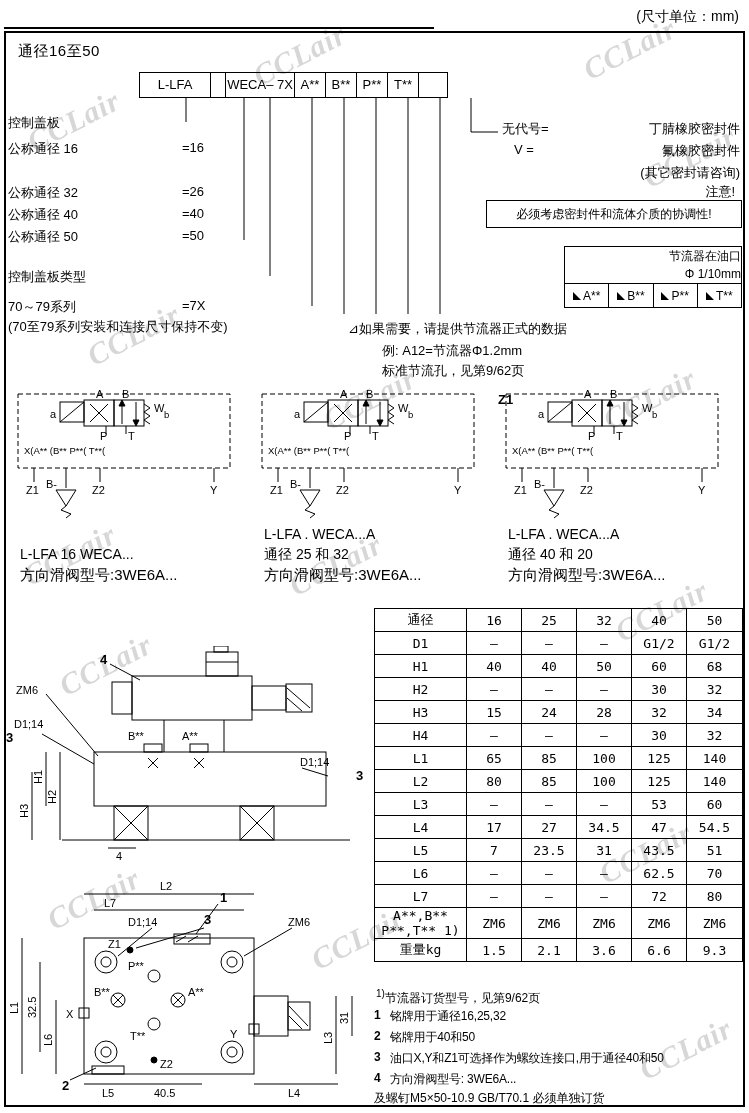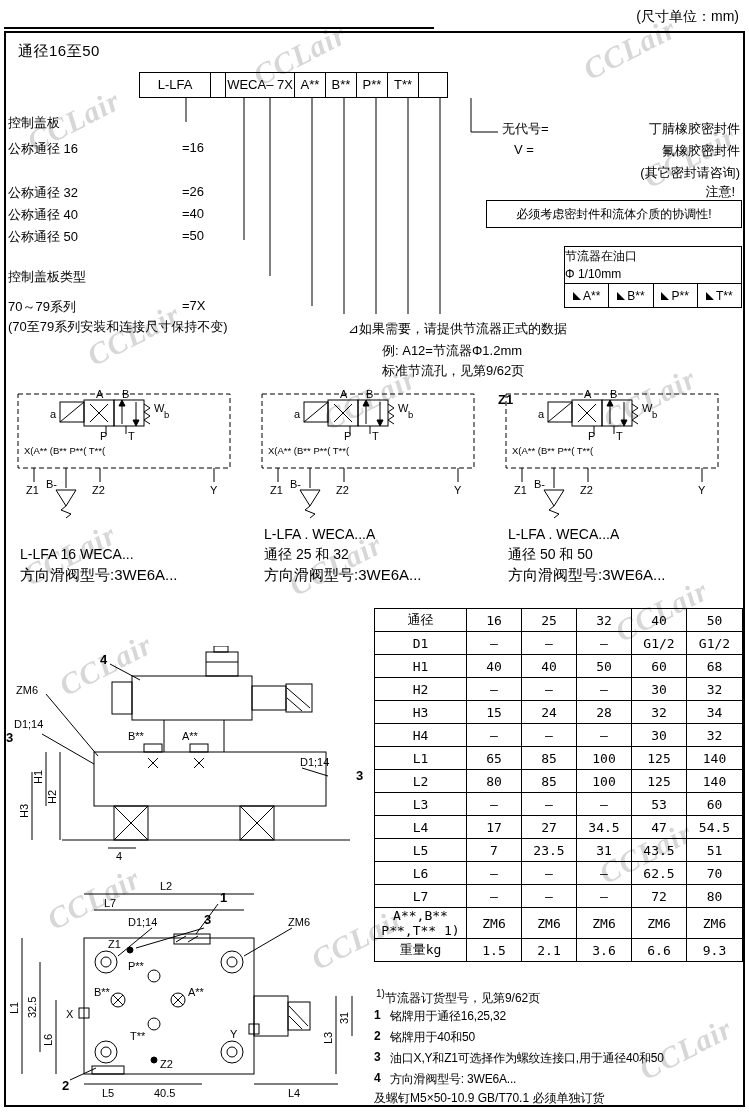--- a/index.html
+++ b/index.html
@@ -15,21 +15,21 @@
   .frame{position:absolute;left:4px;top:31px;width:741px;height:1076px;border:2px solid #000}
   .bore{position:absolute;left:18px;top:42px;font-size:15px;letter-spacing:.5px}
   .code-boxes{position:absolute;left:140px;top:72px;display:flex;height:26px}
   .cbox{border:1px solid #000;margin-left:-1px;text-align:center;line-height:24px;font-size:13px}
   .w1{width:72px}.w2{width:16px}.w3{width:70px}.w4{width:32px}.w8{width:30px}
   .ord-row{position:absolute;left:8px;width:340px;font-size:13px;white-space:nowrap}
   .ord-row .code{position:absolute;left:174px}
   .attention-box{position:absolute;left:486px;top:200px;width:256px;height:28px;border:1px solid #000;
       font-size:12px;text-align:center;line-height:26px;white-space:nowrap}
   .throttle-box{position:absolute;left:564px;top:246px;width:178px;border:1px solid #000;font-size:12px}
-  .tb-title,.tb-sub{height:18px;line-height:18px;text-align:left}
+  .tb-title,.tb-sub{height:18px;line-height:18px;text-align:right}
   .tb-ports{display:flex;border-top:1px solid #000;height:24px}
   .tb-cell{flex:1;display:flex;align-items:center;justify-content:center;gap:2px;border-left:1px solid #000;font-size:12px}
   .tb-cell:first-child{border-left:none}
   .tri{width:0;height:0;border-bottom:8px solid #000;border-right:8px solid transparent;display:inline-block}
   .schem-row{position:absolute;left:10px;top:388px;display:flex;gap:10px}
   .schematic{width:234px}
   .schematic figcaption{margin-left:10px}
   .cap1{font-size:14px;height:20px;white-space:nowrap}
   .cap2{font-size:14px;font-weight:normal;height:20px;white-space:nowrap}
   .cap3{font-size:15px;height:20px;white-space:nowrap}
@@ -279,21 +279,21 @@
           <polygon points="46,102 66,102 56,118"></polygon>
           <polyline points="56,118 51,122 61,126 56,130"></polyline>
         </g>
         <text x="16" y="106">Z1</text>
         <text x="82" y="106">Z2</text>
         <text x="200" y="106">Y</text>
         <text x="36" y="100">B-</text>
       </svg>
       <figcaption>
         <div class="cap1">L-LFA . WECA...A</div>
-        <div class="cap2">通径 50 和 50</div>
+        <div class="cap2">通径 40 和 20</div>
         <div class="cap3">方向滑阀型号:3WE6A...</div>
       </figcaption>
     </figure>
   </div>
 
   <table class="dims">
     <colgroup>
       <col style="width:92px">
         <col style="width:55px">
         <col style="width:55px">

